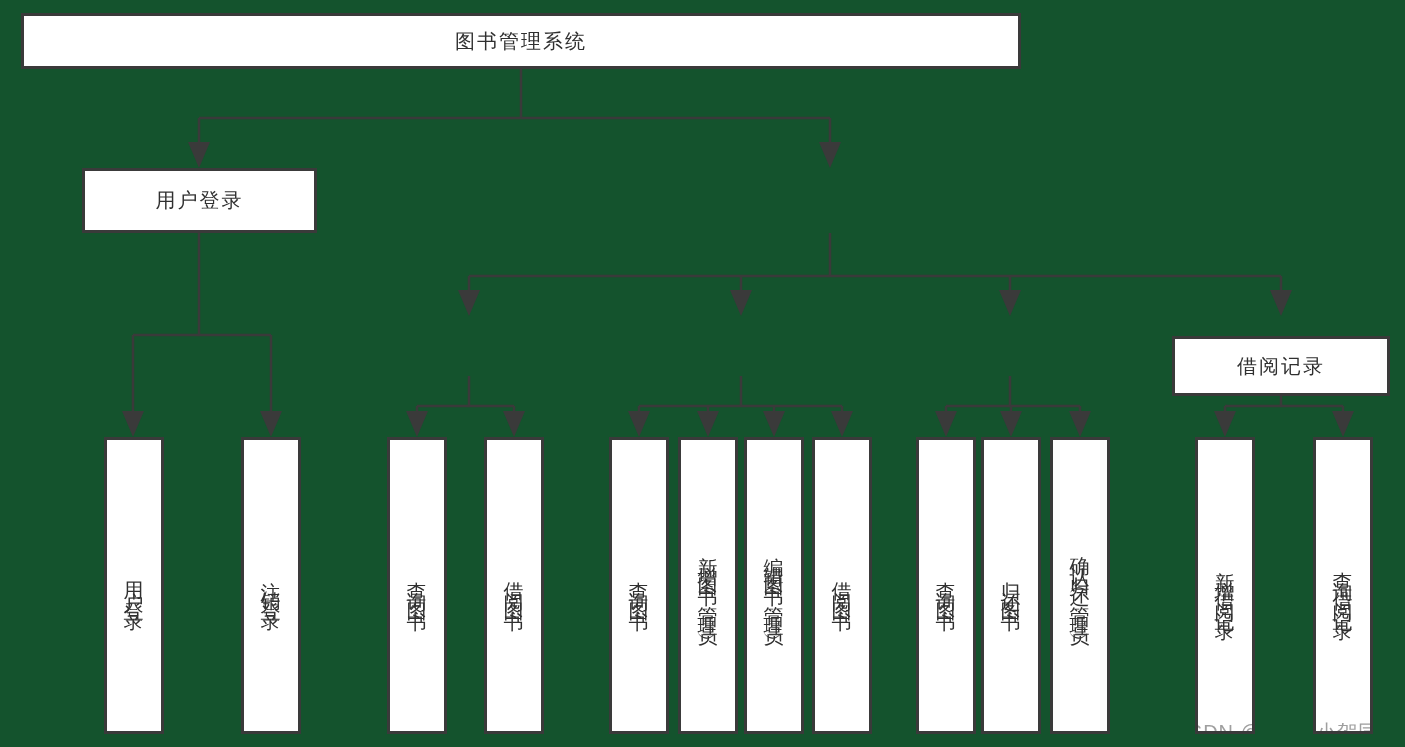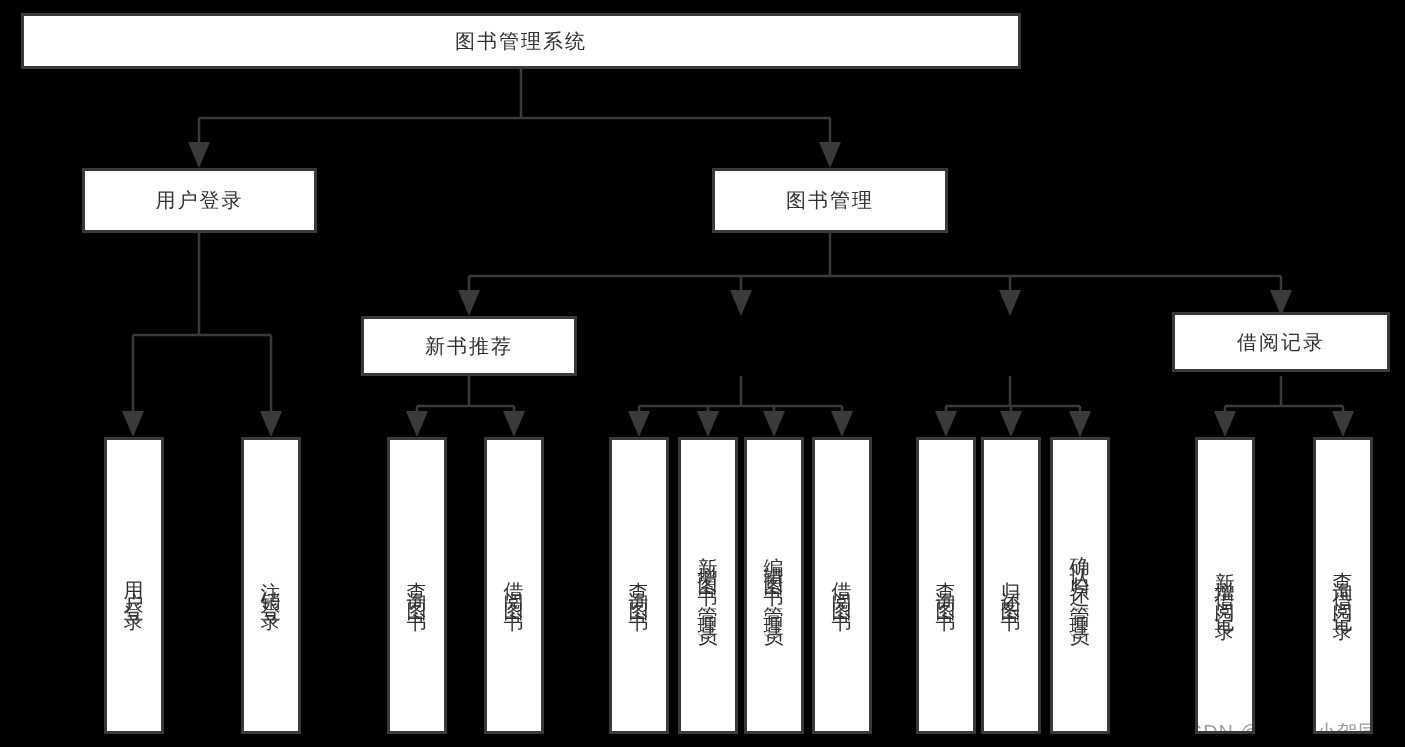--- a/index.html
+++ b/index.html
@@ -1,20 +1,20 @@
 <!DOCTYPE html>
 <html><head>
 <meta charset="utf-8">
 <style>
   html,body{margin:0;padding:0;}
   body{
     width:1405px;height:747px;background:#ffffff;
     font-family:"Liberation Sans",sans-serif;
   }
-  .canvas{position:relative;width:1405px;height:747px;background:#000000;overflow:hidden;}
+  .canvas{position:relative;width:1405px;height:747px;background:#14532d;overflow:hidden;}
   svg.connectors{position:absolute;left:0;top:0;}
   .node{
     position:absolute;box-sizing:border-box;background:#ffffff;
     border:3px solid #3a3a3a;color:#303030;
     display:flex;align-items:center;justify-content:center;
   }
   .hlabel{font-size:20px;letter-spacing:2px;white-space:nowrap;}
   .vtext{
     writing-mode:vertical-rl;text-orientation:mixed;
     font-size:20px;letter-spacing:10px;line-height:1;white-space:nowrap;
@@ -73,28 +73,22 @@
     </g>
   </svg>
 
   <div class="node" style="left:21px;top:13px;width:1000px;height:56px">
     <span class="hlabel">图书管理系统</span>
   </div>
 
   <div class="node" style="left:82px;top:168px;width:235px;height:65px">
     <span class="hlabel">用户登录</span>
   </div>
-  <div class="node" style="left:712px;top:168px;width:236px;height:65px">
-    <span class="hlabel">图书管理</span>
-  </div>
 
-  <div class="node" style="left:361px;top:316px;width:216px;height:60px">
-    <span class="hlabel">新书推荐</span>
-  </div>
-  <div class="node" style="left:1172px;top:312px;width:218px;height:60px">
+  <div class="node" style="left:1172px;top:336px;width:218px;height:60px">
     <span class="hlabel">借阅记录</span>
   </div>
 
   <div class="node" style="left:104px;top:437px;width:60px;height:297px">
     <span class="vtext">用户登录</span>
   </div>
   <div class="node" style="left:241px;top:437px;width:60px;height:297px">
     <span class="vtext">注销登录</span>
   </div>
   <div class="node" style="left:387px;top:437px;width:60px;height:297px">

